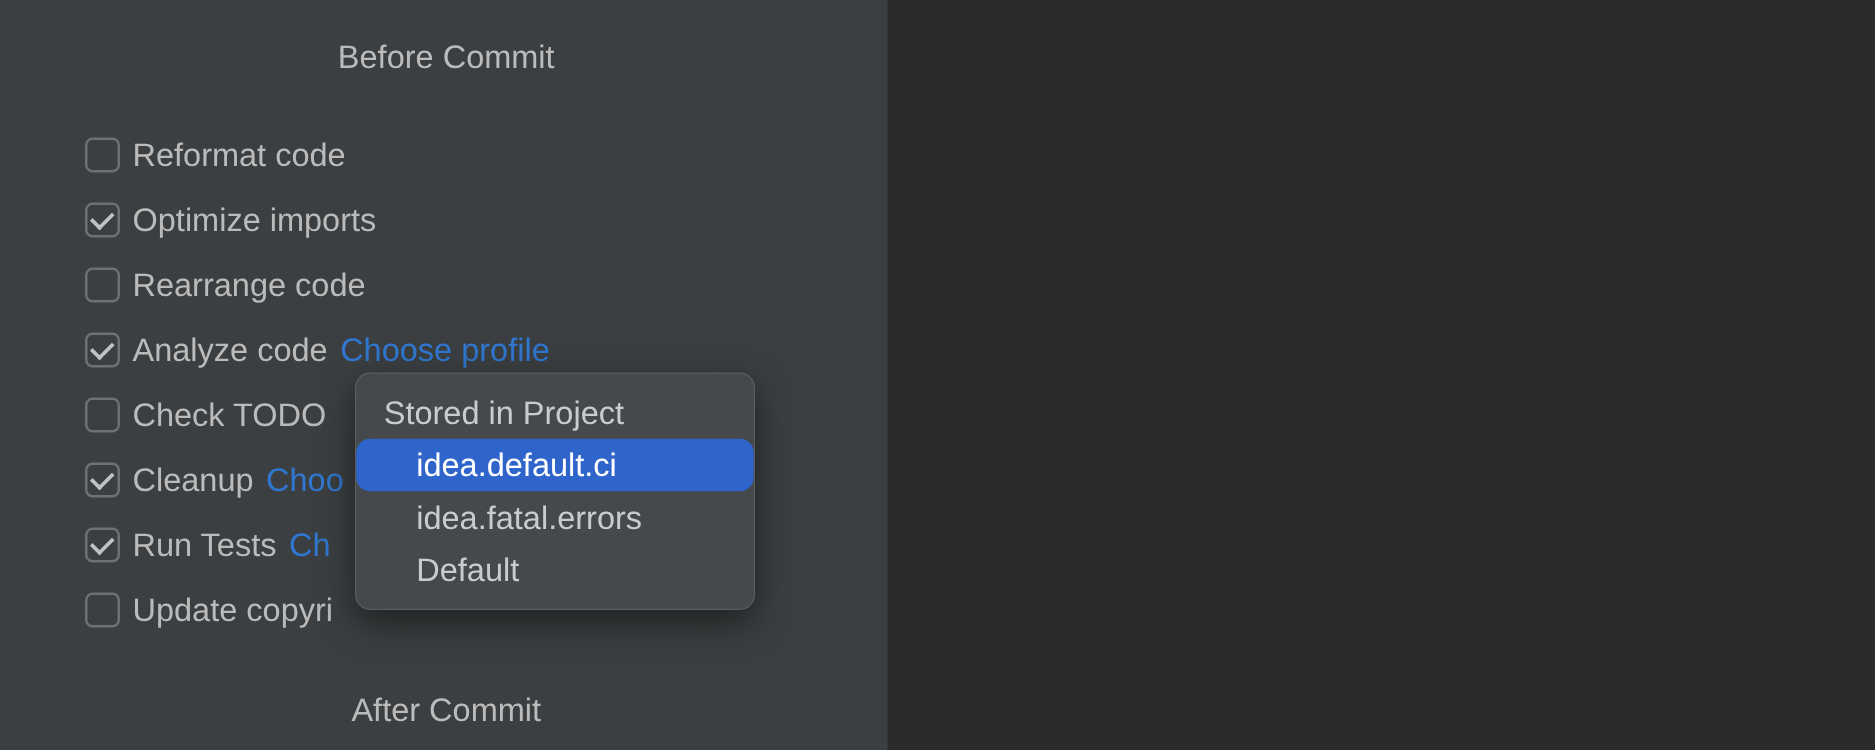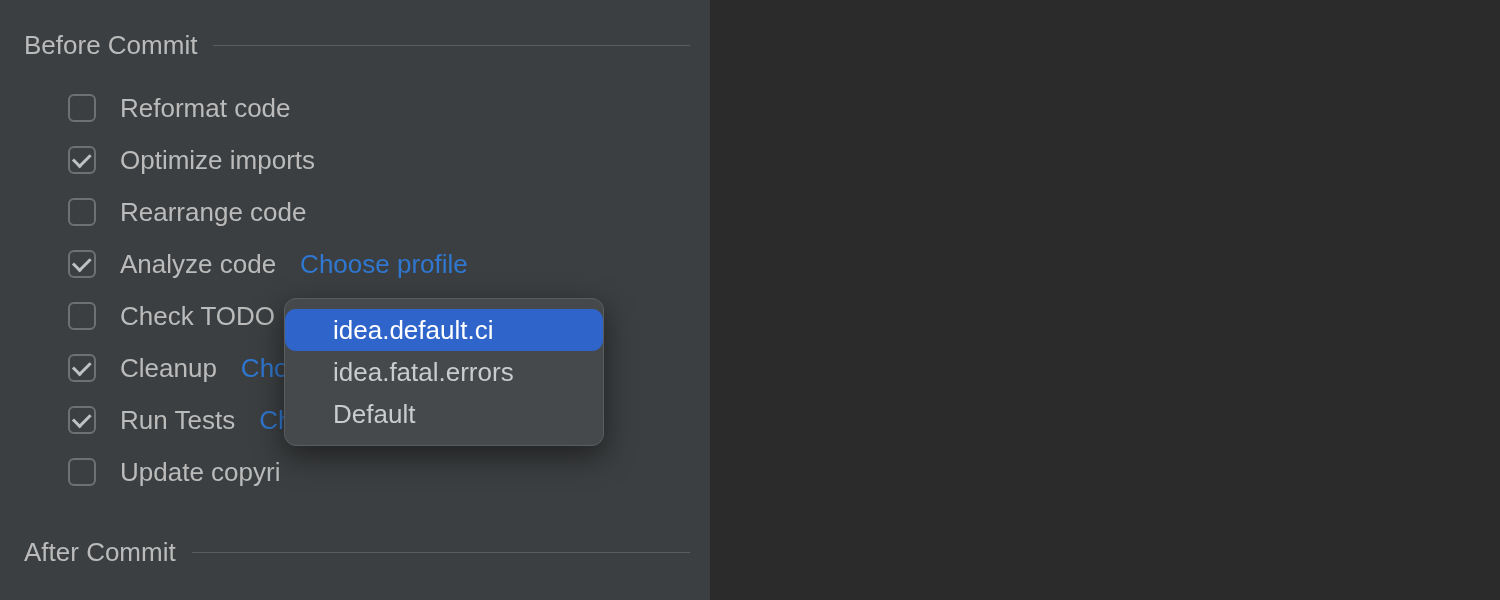--- a/index.html
+++ b/index.html
@@ -25,41 +25,42 @@
   .right-panel {
     flex: 1;
     background: #2b2b2b;
   }
   .section-header {
     display: flex;
     align-items: center;
     gap: 16px;
     margin-bottom: 32px;
     padding-right: 20px;
+    flex-direction: column;
   }
   .section-header .label {
     color: #bbbbbb;
     font-size: 26px;
     white-space: nowrap;
   }
   .section-header .rule {
     flex: 1;
     height: 1px;
     background: #5a5d5f;
   }
   .option-list {
     display: flex;
     flex-direction: column;
     gap: 22px;
     padding-left: 44px;
   }
   .option-row {
     display: flex;
     align-items: center;
-    gap: 24px;
+    gap: 10px;
     height: 30px;
   }
   .checkbox {
     width: 28px;
     height: 28px;
     border: 2px solid #6e7173;
     border-radius: 6px;
     background: transparent;
     display: flex;
     align-items: center;
@@ -181,20 +182,21 @@
       </div>
 
     </div>
 
     <div class="section-header section-after">
       <span class="label">After Commit</span>
       <div class="rule"></div>
     </div>
 
     <div class="popup">
+      <div class="popup-item header">Stored in Project</div>
       <div class="popup-item indent selected">idea.default.ci</div>
       <div class="popup-item indent">idea.fatal.errors</div>
       <div class="popup-item indent">Default</div>
     </div>
 
   </div>
   <div class="right-panel"></div>
 </div>
 
 </body></html>

